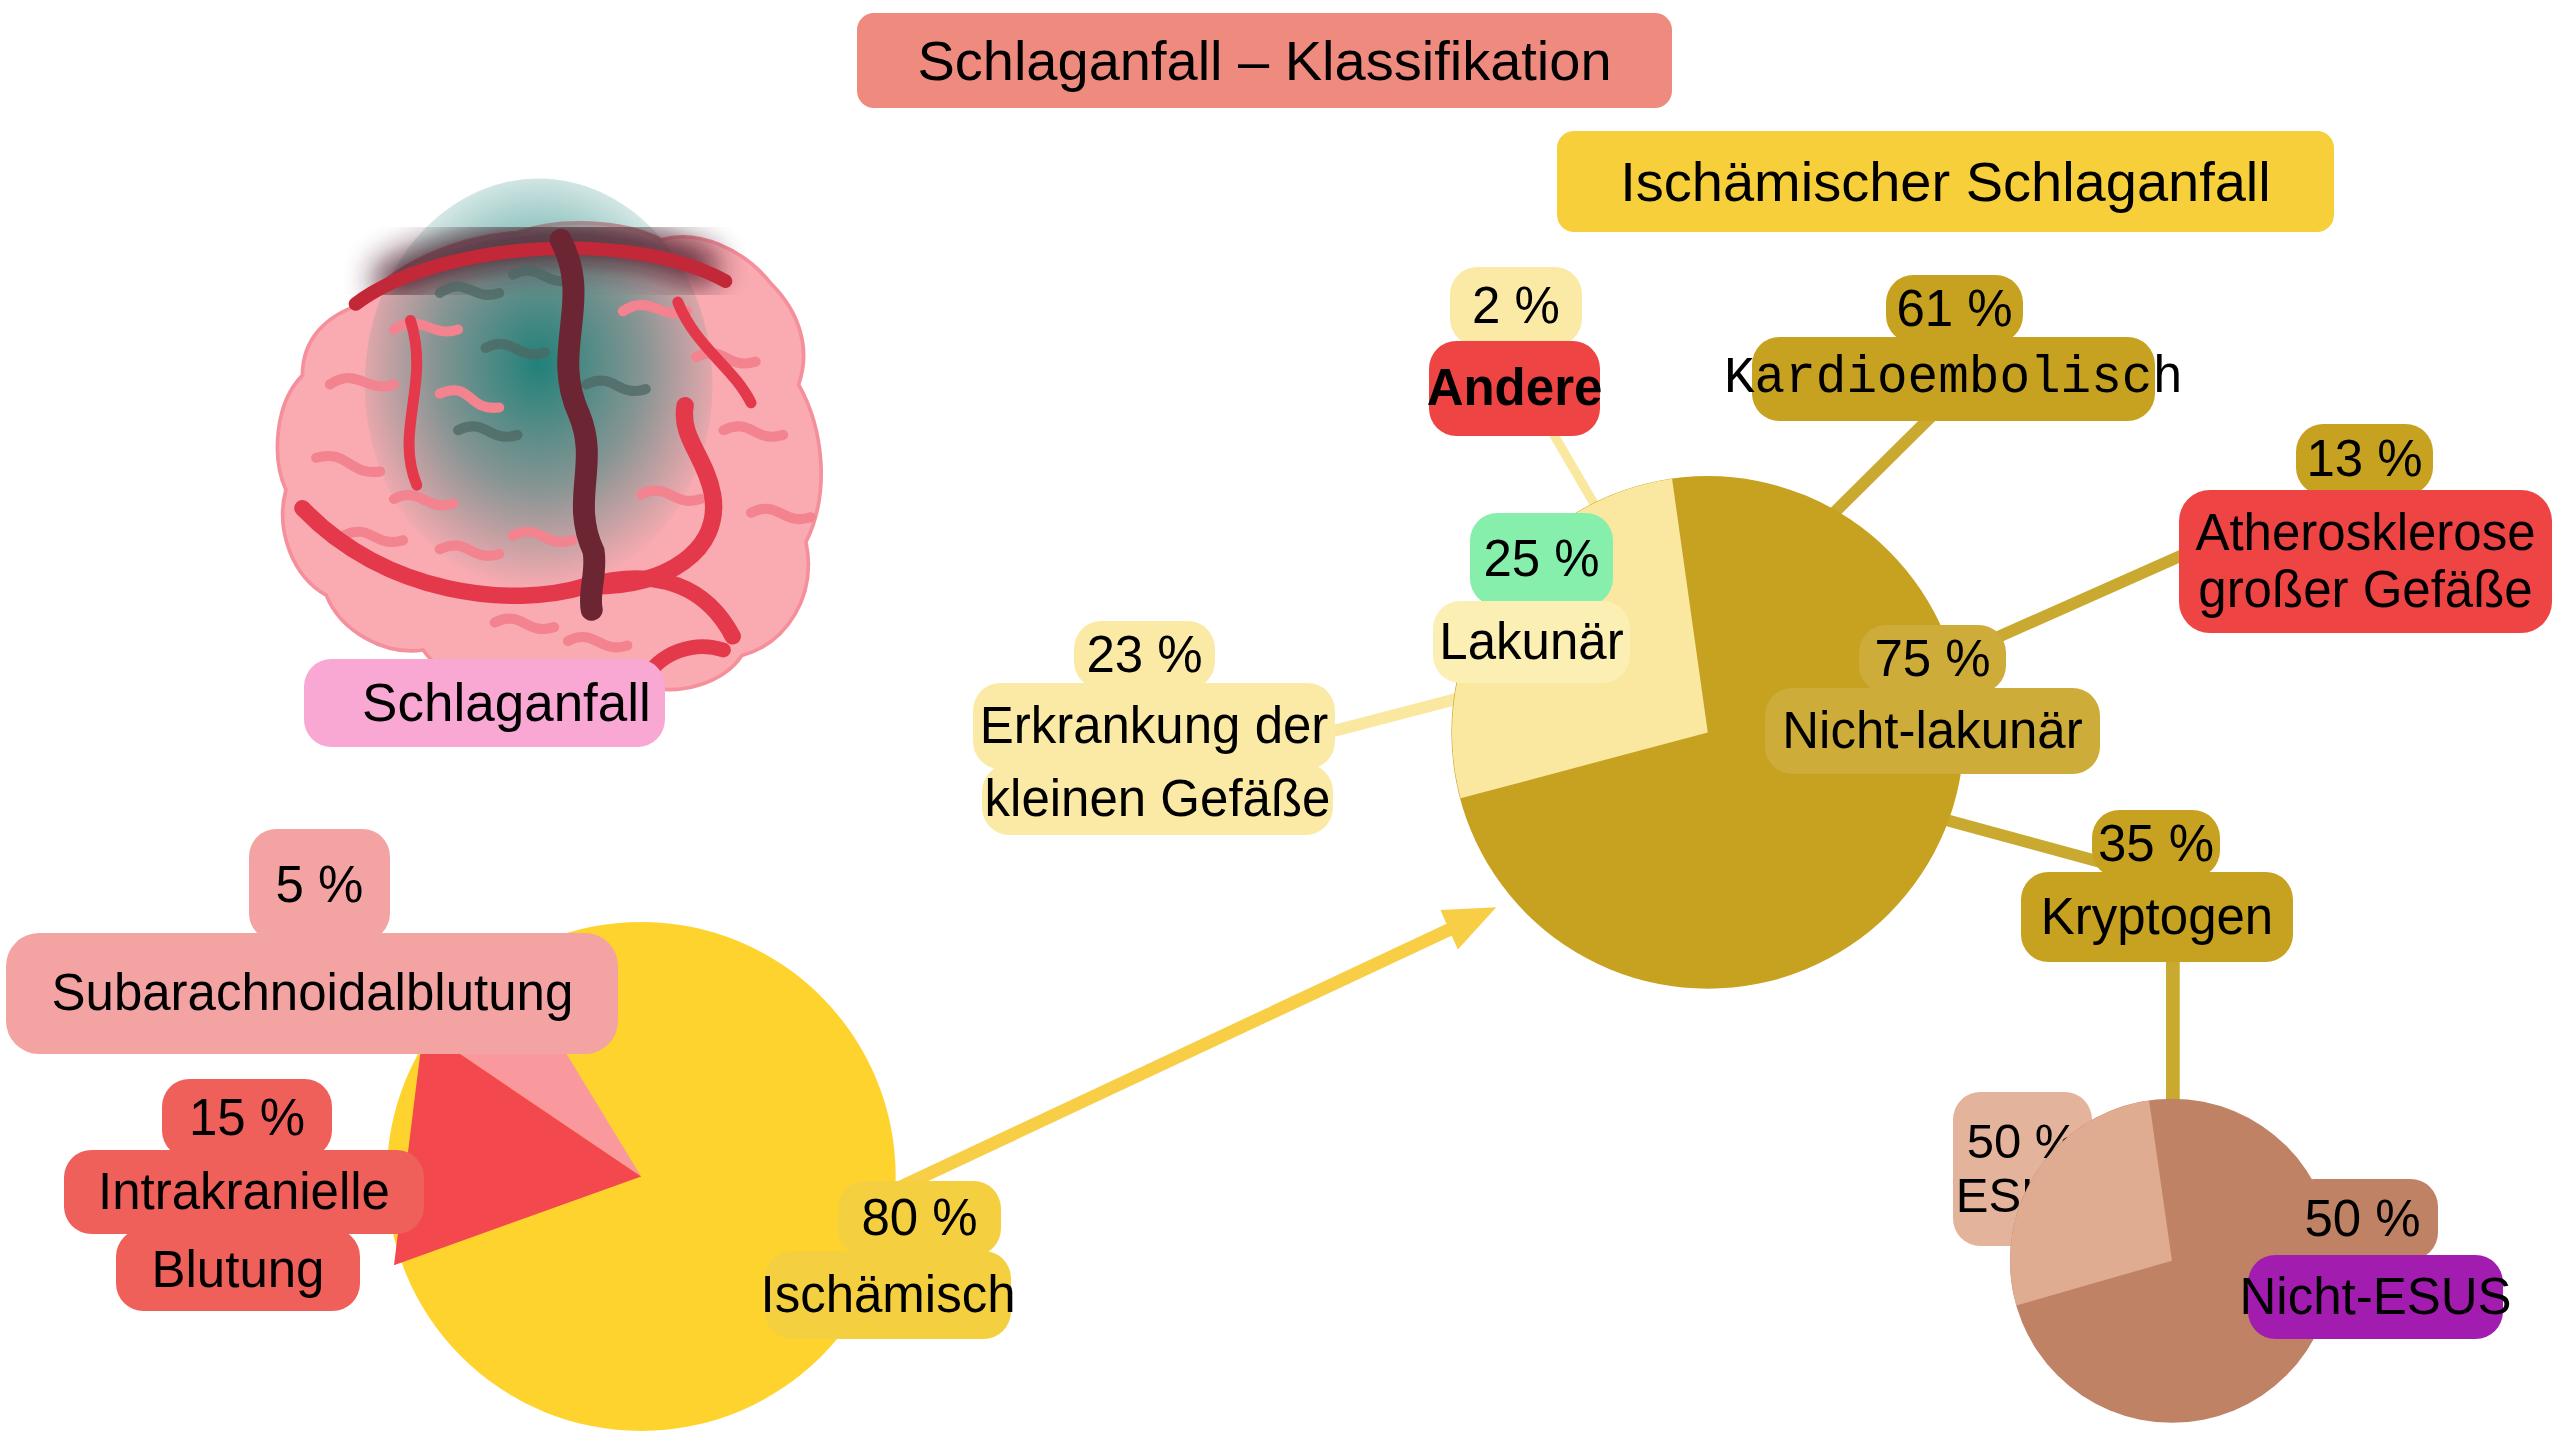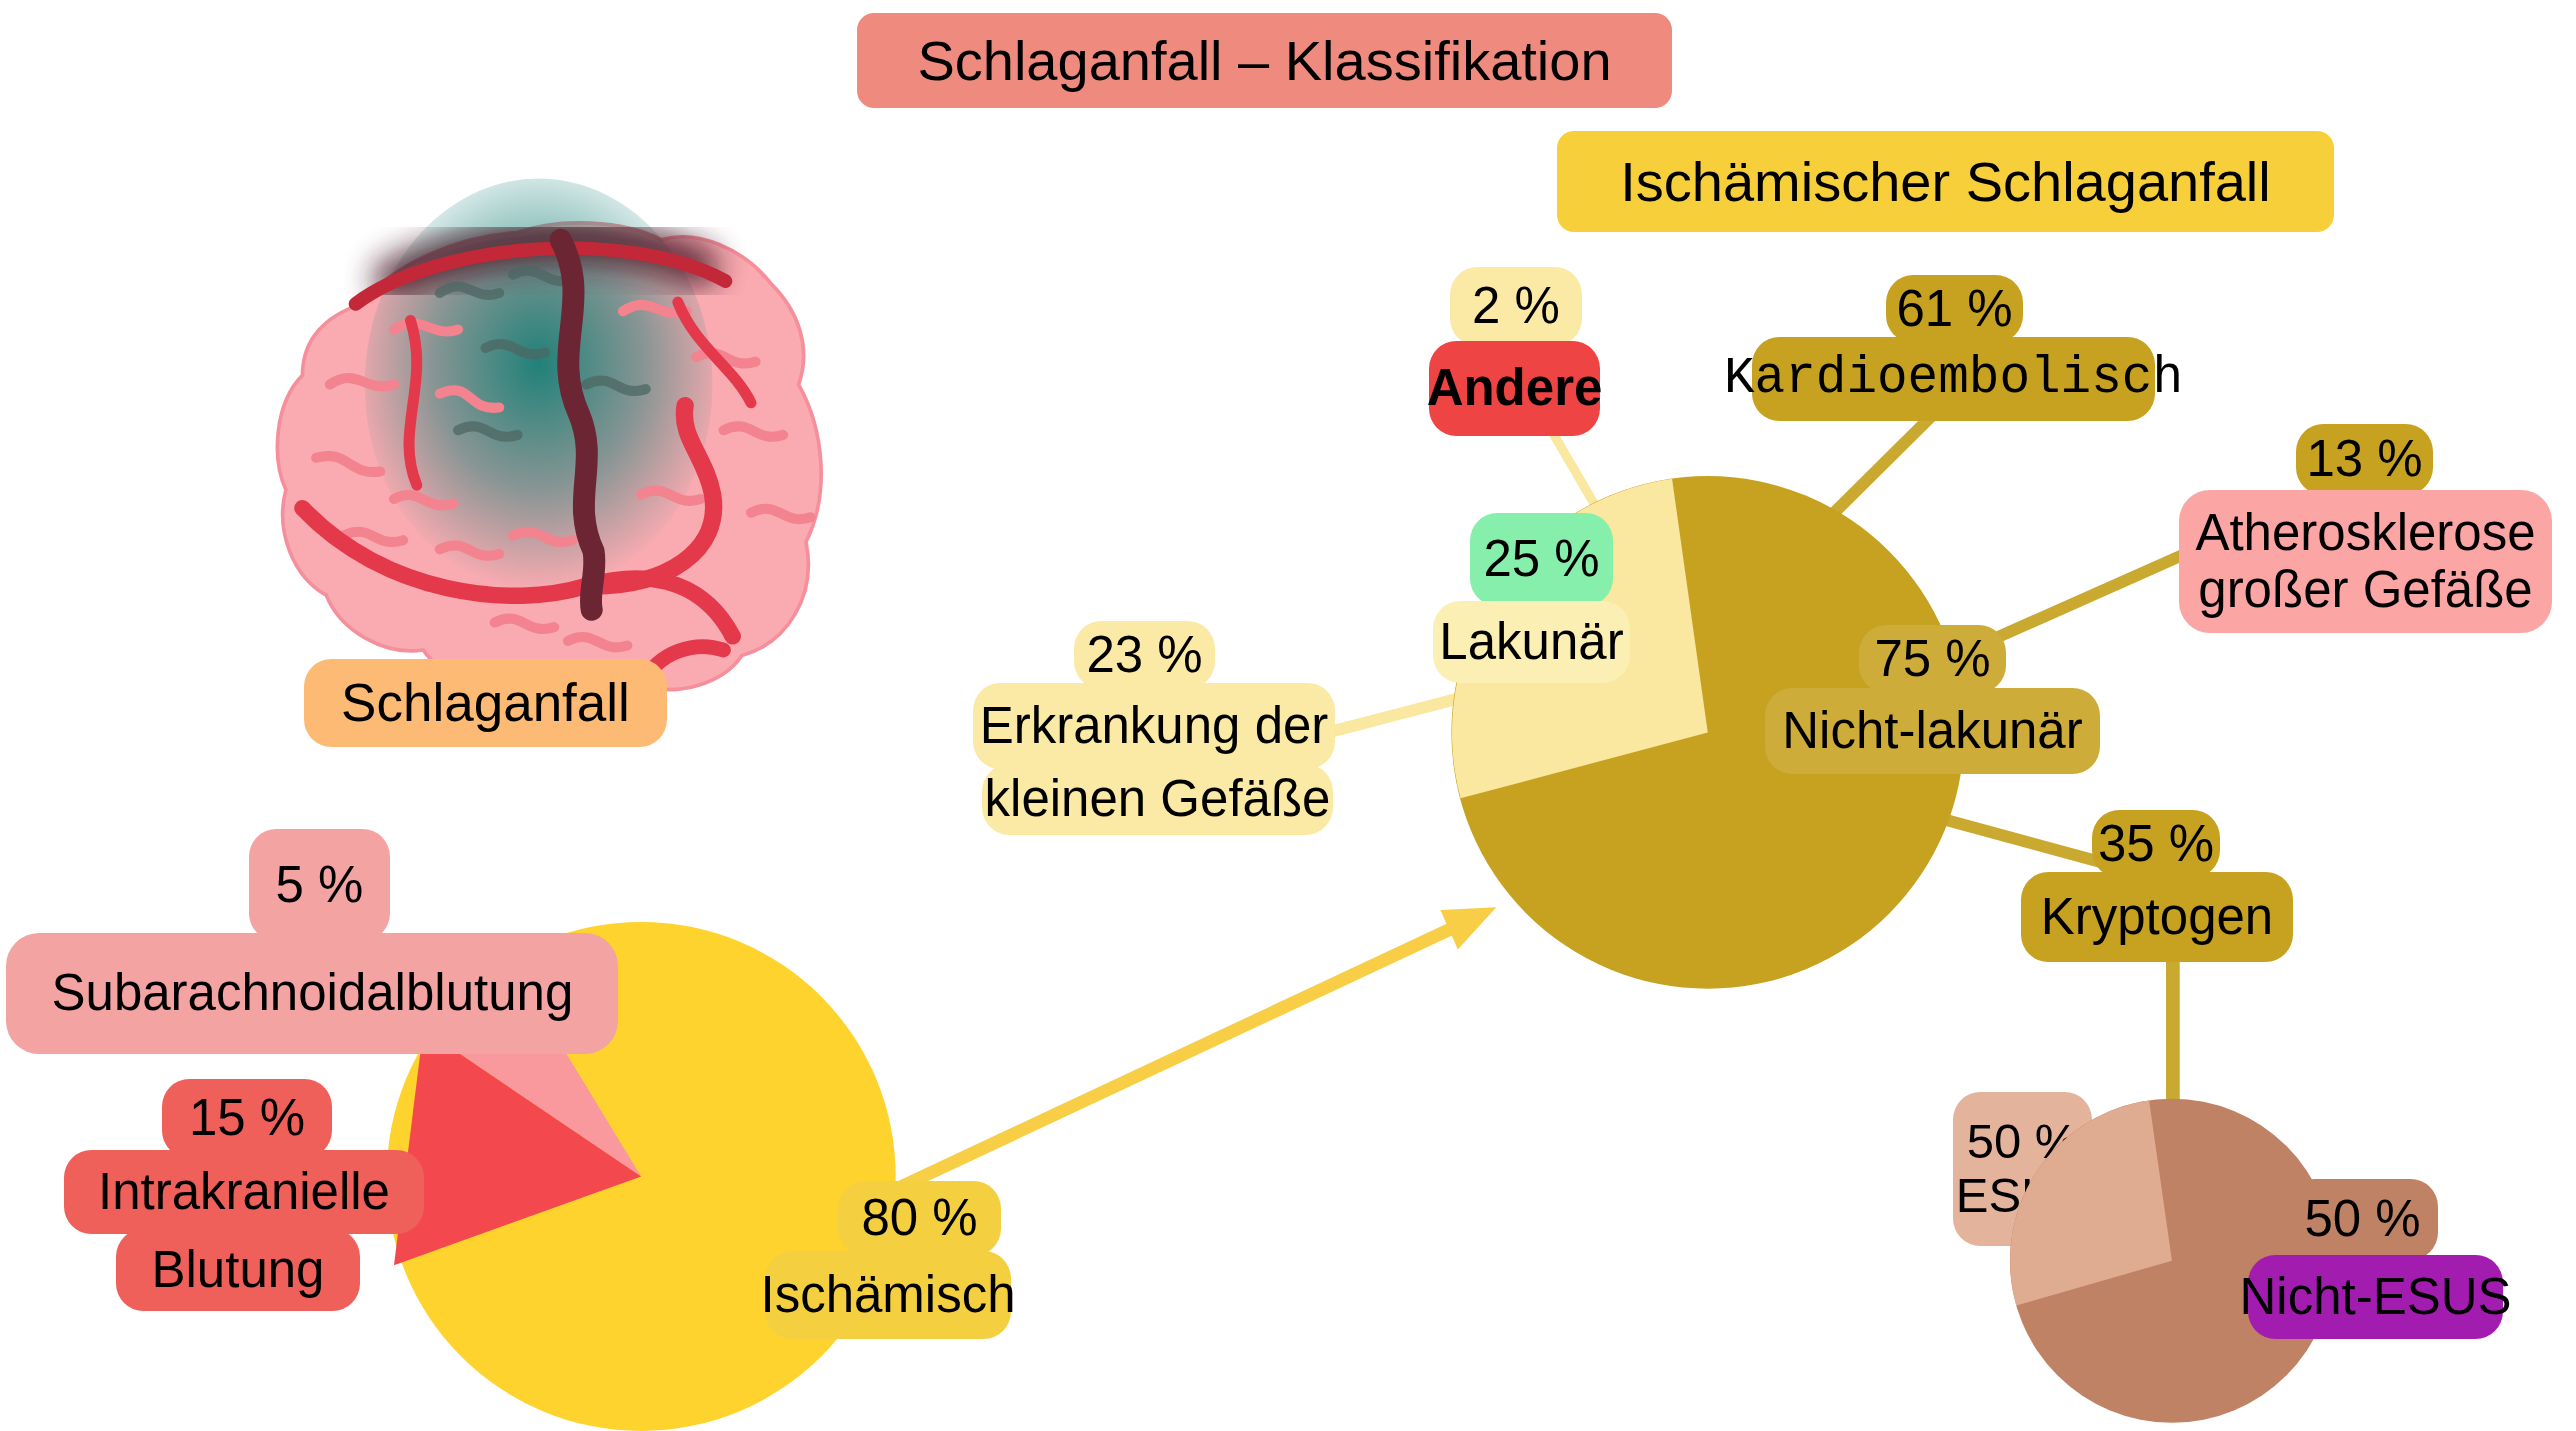--- a/index.html
+++ b/index.html
@@ -131,40 +131,40 @@
     <g>
       <circle cx="2372" cy="1377" r="177" fill="#C08264"></circle>
       <path d="M 2372 1377 L 2347 1202 A 177 177 0 0 0 2202 1426 Z" fill="#DFAC91"></path>
     </g>
   </svg>
 
   <div class="badge title" style="left:857px;top:13px;width:815px;height:95px;background:#EF8B7E;">Schlaganfall – Klassifikation</div>
 
   <div class="badge title" style="left:1557px;top:131px;width:777px;height:101px;background:#F7CF3B;">Ischämischer Schlaganfall</div>
 
-  <div class="badge" style="left:304px;top:659px;width:363px;height:88px;background:#fdba74;font-size:53px;">Schlaganfall</div>
+  <div class="badge" style="left:304px;top:659px;width:317px;height:88px;background:#f9a8d4;font-size:53px;padding-left:44px;">Schlaganfall</div>
 
   <div class="badge" style="left:249px;top:829px;width:141px;height:112px;background:#F2A3A2;">5 %</div>
   <div class="badge" style="left:6.4px;top:933px;width:612px;height:121px;background:#F2A3A2;border-radius:33px;">Subarachnoidalblutung</div>
 
   <div class="badge" style="left:162px;top:1079px;width:170px;height:79px;background:#F0605B;">15 %</div>
   <div class="badge" style="left:64px;top:1150px;width:360px;height:84px;background:#F0605B;">Intrakranielle</div>
   <div class="badge" style="left:116px;top:1229px;width:244px;height:82px;background:#F0605B;">Blutung</div>
 
   <div class="badge" style="left:838px;top:1181px;width:163px;height:75px;background:#F4CF3F;">80 %</div>
   <div class="badge" style="left:765px;top:1251px;width:246px;height:88px;background:#F4CF3F;">Ischämisch</div>
 
   <div class="badge" style="left:1450px;top:267px;width:132px;height:79px;background:#FBE9A6;">2 %</div>
   <div class="badge" style="left:1429px;top:341px;width:171px;height:95px;background:#ef4444;font-weight:bold;">Andere</div>
 
   <div class="badge" style="left:1886px;top:275px;width:137px;height:68px;background:#C7A120;">61 %</div>
   <div class="badge" style="left:1752px;top:337px;width:403px;height:84px;background:#C7A120;font-family:Liberation Mono, monospace;">Kardioembolisch</div>
 
   <div class="badge" style="left:2296px;top:424px;width:137px;height:71px;background:#C7A120;">13 %</div>
-  <div class="badge col" style="left:2179px;top:490px;width:373px;height:143px;background:#fca5a5;border-radius:31px;">
+  <div class="badge col" style="left:2179px;top:490px;width:373px;height:143px;background:#ef4444;border-radius:31px;">
     <span>Atherosklerose</span>
     <span>großer Gefäße</span>
   </div>
 
   <div class="badge" style="left:1463px;top:513px;width:143px;height:93px;background:#86efac;margin-left:7px;">25 %</div>
   <div class="badge" style="left:1433px;top:601px;width:197px;height:82px;background:#FCEFB4;">Lakunär</div>
 
   <div class="badge" style="left:1074px;top:621px;width:141px;height:68px;background:#FBE9A6;">23 %</div>
   <div class="badge" style="left:982px;top:764px;width:351px;height:71px;background:#FBE9A6;">kleinen Gefäße</div>
   <div class="badge" style="left:973px;top:683px;width:362px;height:86px;background:#FBE9A6;">Erkrankung der</div>

